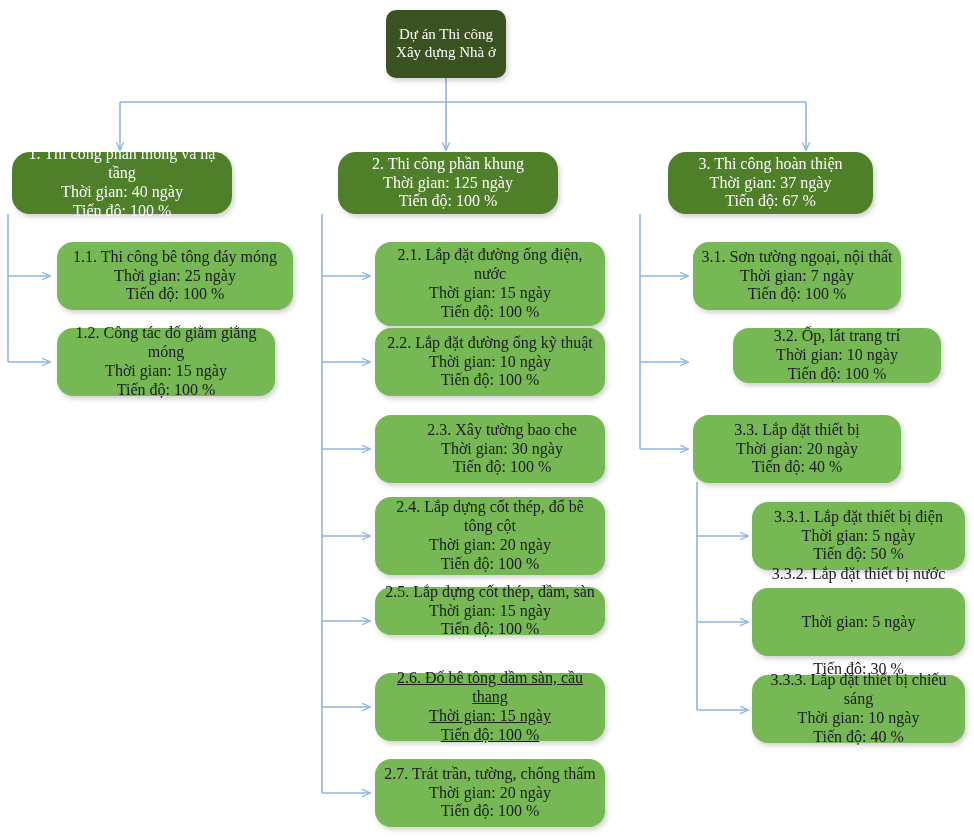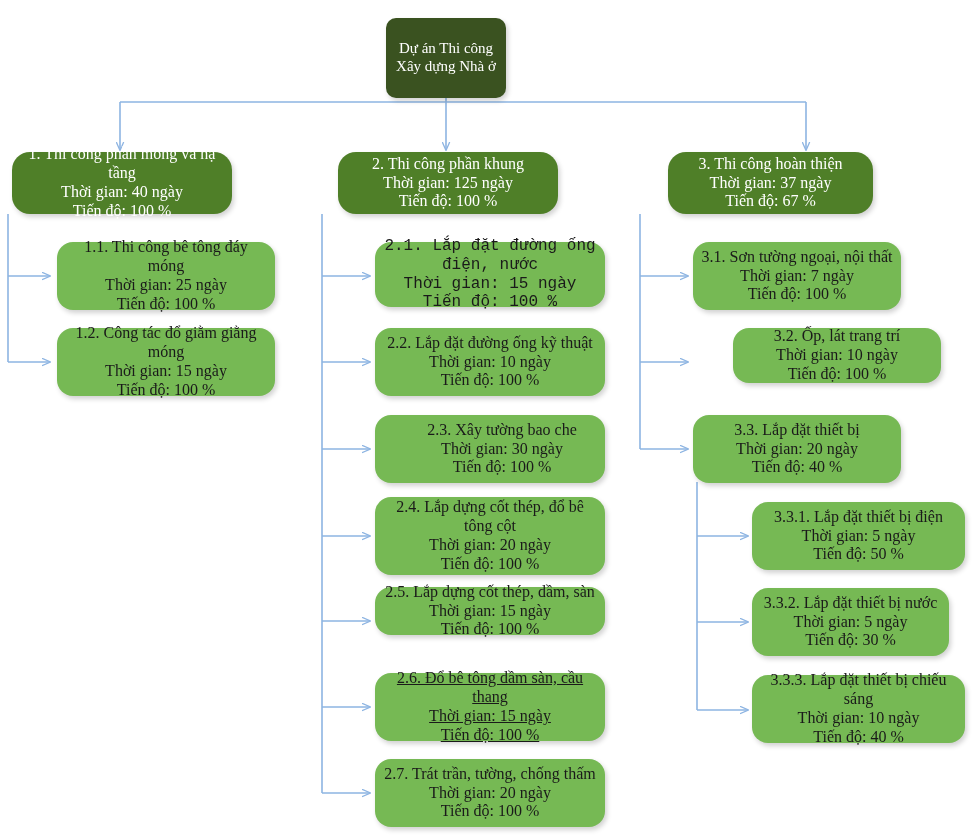--- a/index.html
+++ b/index.html
@@ -112,21 +112,21 @@
       <path d="M640,362 L688,362" marker-end="url(#arrow)"></path>
       <path d="M640,449 L688,449" marker-end="url(#arrow)"></path>
 
       <path d="M697,482 L697,710"></path>
       <path d="M697,536 L748,536" marker-end="url(#arrow)"></path>
       <path d="M697,622 L748,622" marker-end="url(#arrow)"></path>
       <path d="M697,710 L748,710" marker-end="url(#arrow)"></path>
     </g>
   </svg>
 
-  <div class="node node-root" style="left:386px; top:10px; width:120px; height:80px;margin-top:8px;">
+  <div class="node node-root" style="left:386px; top:10px; width:120px; height:68px;">
     <span class="line">Dự án Thi công</span>
     <span class="line">Xây dựng Nhà ở</span>
   </div>
 
   <div class="node node-l1" style="left:12px; top:152px; width:220px; height:62px;">
     <span class="line">1. Thi công phần móng và hạ tầng</span>
     <span class="line">Thời gian: 40 ngày</span>
     <span class="line">Tiến độ: 100 %</span>
   </div>
 
@@ -135,33 +135,33 @@
     <span class="line">Thời gian: 125 ngày</span>
     <span class="line">Tiến độ: 100 %</span>
   </div>
 
   <div class="node node-l1" style="left:668px; top:152px; width:205px; height:62px;">
     <span class="line">3. Thi công hoàn thiện</span>
     <span class="line">Thời gian: 37 ngày</span>
     <span class="line">Tiến độ: 67 %</span>
   </div>
 
-  <div class="node node-l2" style="left:57px; top:242px; width:218px; height:68px;">
+  <div class="node node-l2" style="left:57px; top:242px; width:236px; height:68px;">
     <span class="line">1.1. Thi công bê tông đáy móng</span>
     <span class="line">Thời gian: 25 ngày</span>
     <span class="line">Tiến độ: 100 %</span>
   </div>
 
   <div class="node node-l2" style="left:57px; top:328px; width:218px; height:68px;">
     <span class="line">1.2. Công tác đổ giằm giằng móng</span>
     <span class="line">Thời gian: 15 ngày</span>
     <span class="line">Tiến độ: 100 %</span>
   </div>
 
-  <div class="node node-l2" style="left:375px; top:242px; width:230px; height:65px;font-family:Liberation Mono, monospace;">
+  <div class="node node-l2" style="left:375px; top:242px; width:230px; height:84px;">
     <span class="line">2.1. Lắp đặt đường ống điện, nước</span>
     <span class="line">Thời gian: 15 ngày</span>
     <span class="line">Tiến độ: 100 %</span>
   </div>
 
   <div class="node node-l2" style="left:375px; top:328px; width:230px; height:68px;">
     <span class="line">2.2. Lắp đặt đường ống kỹ thuật</span>
     <span class="line">Thời gian: 10 ngày</span>
     <span class="line">Tiến độ: 100 %</span>
   </div>
@@ -213,21 +213,21 @@
     <span class="line">Thời gian: 20 ngày</span>
     <span class="line">Tiến độ: 40 %</span>
   </div>
 
   <div class="node node-l3" style="left:752px; top:502px; width:213px; height:68px;">
     <span class="line">3.3.1. Lắp đặt thiết bị điện</span>
     <span class="line">Thời gian: 5 ngày</span>
     <span class="line">Tiến độ: 50 %</span>
   </div>
 
-  <div class="node node-l3" style="left:752px; top:588px; width:197px; height:68px;">
+  <div class="node node-l3" style="left:752px; top:588px; width:213px; height:68px;gap:29px;">
     <span class="line">3.3.2. Lắp đặt thiết bị nước</span>
     <span class="line">Thời gian: 5 ngày</span>
     <span class="line">Tiến độ: 30 %</span>
   </div>
 
   <div class="node node-l3" style="left:752px; top:675px; width:213px; height:68px;">
     <span class="line">3.3.3. Lắp đặt thiết bị chiếu sáng</span>
     <span class="line">Thời gian: 10 ngày</span>
     <span class="line">Tiến độ: 40 %</span>
   </div>

